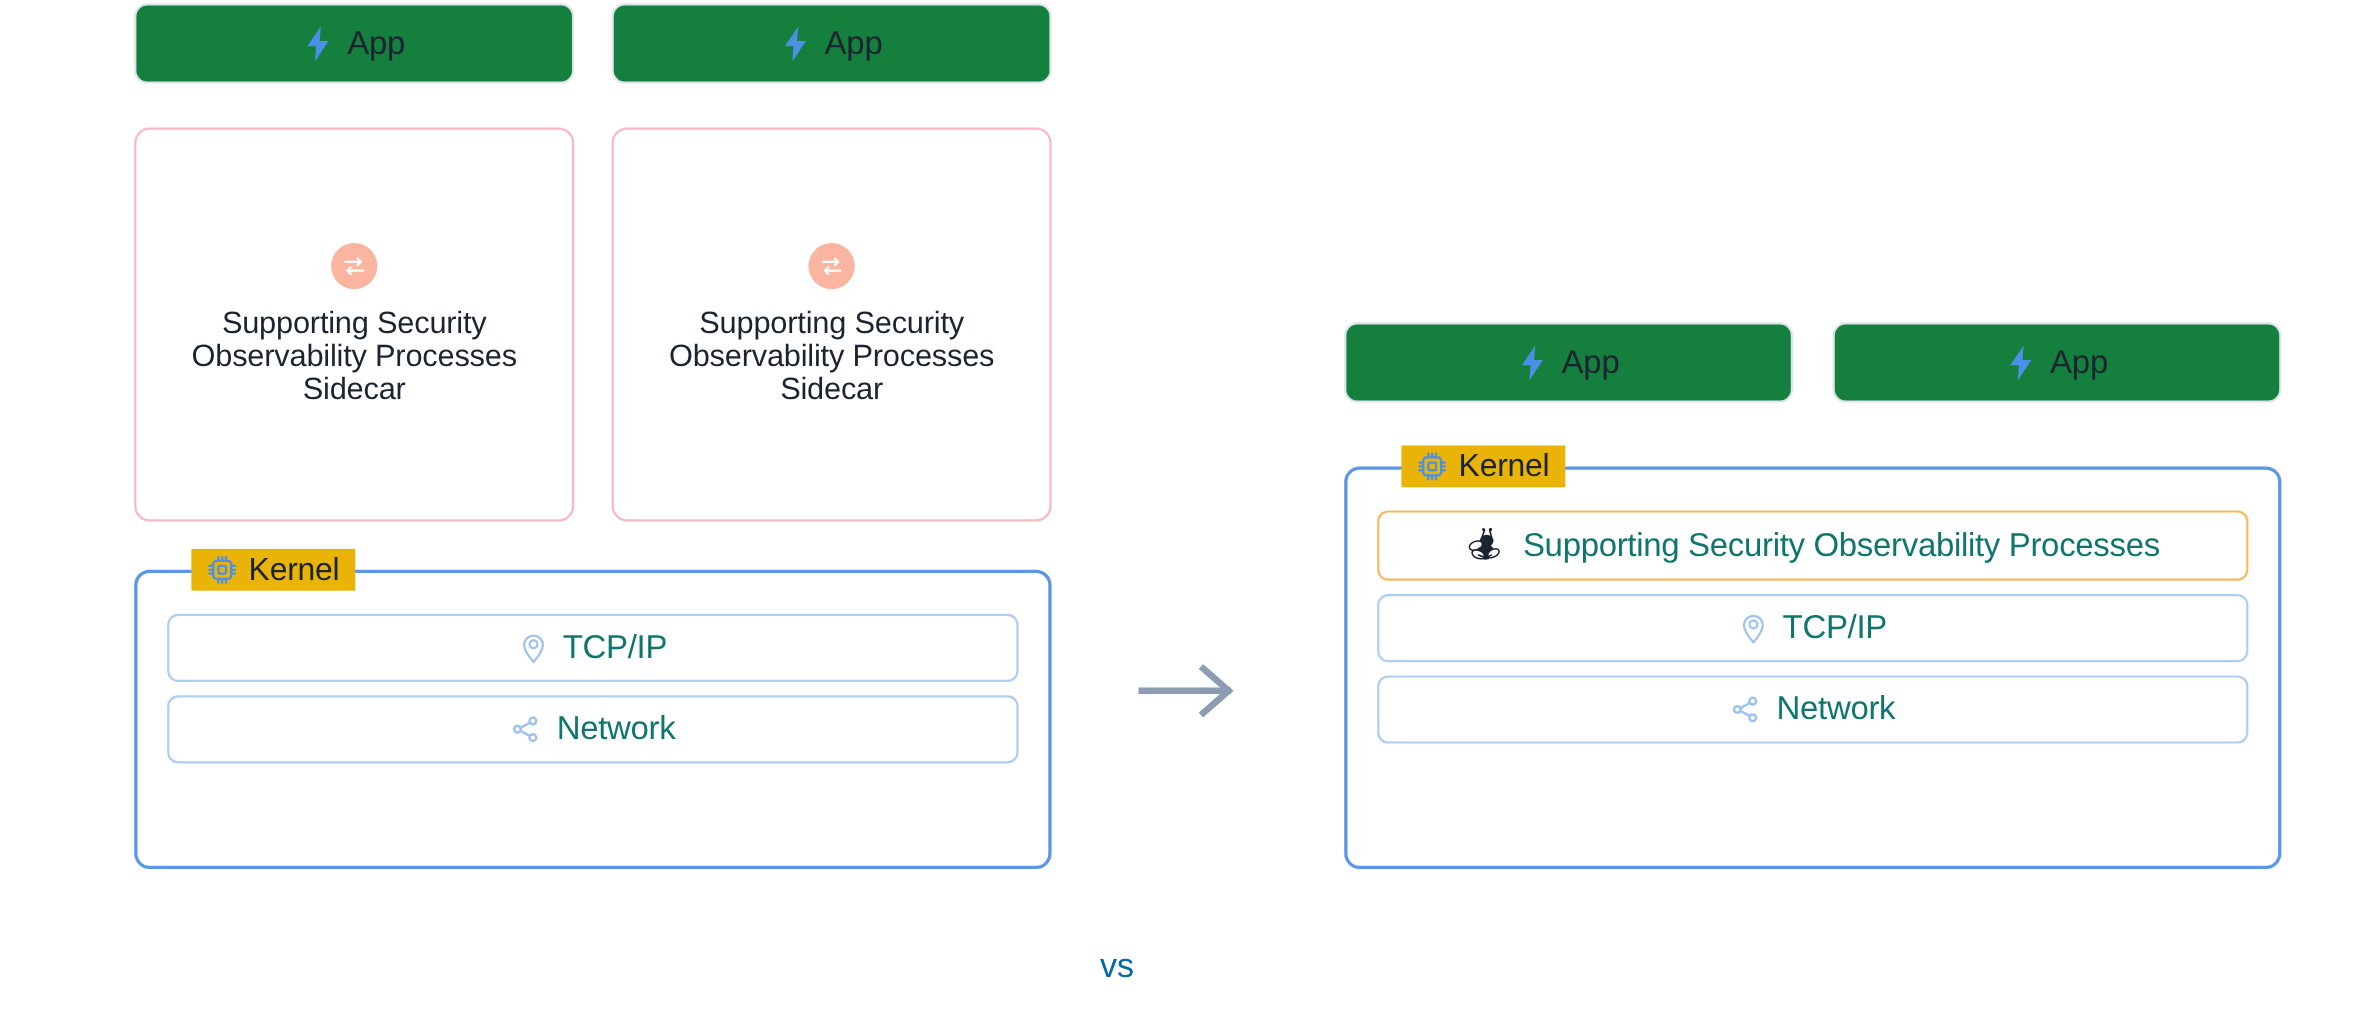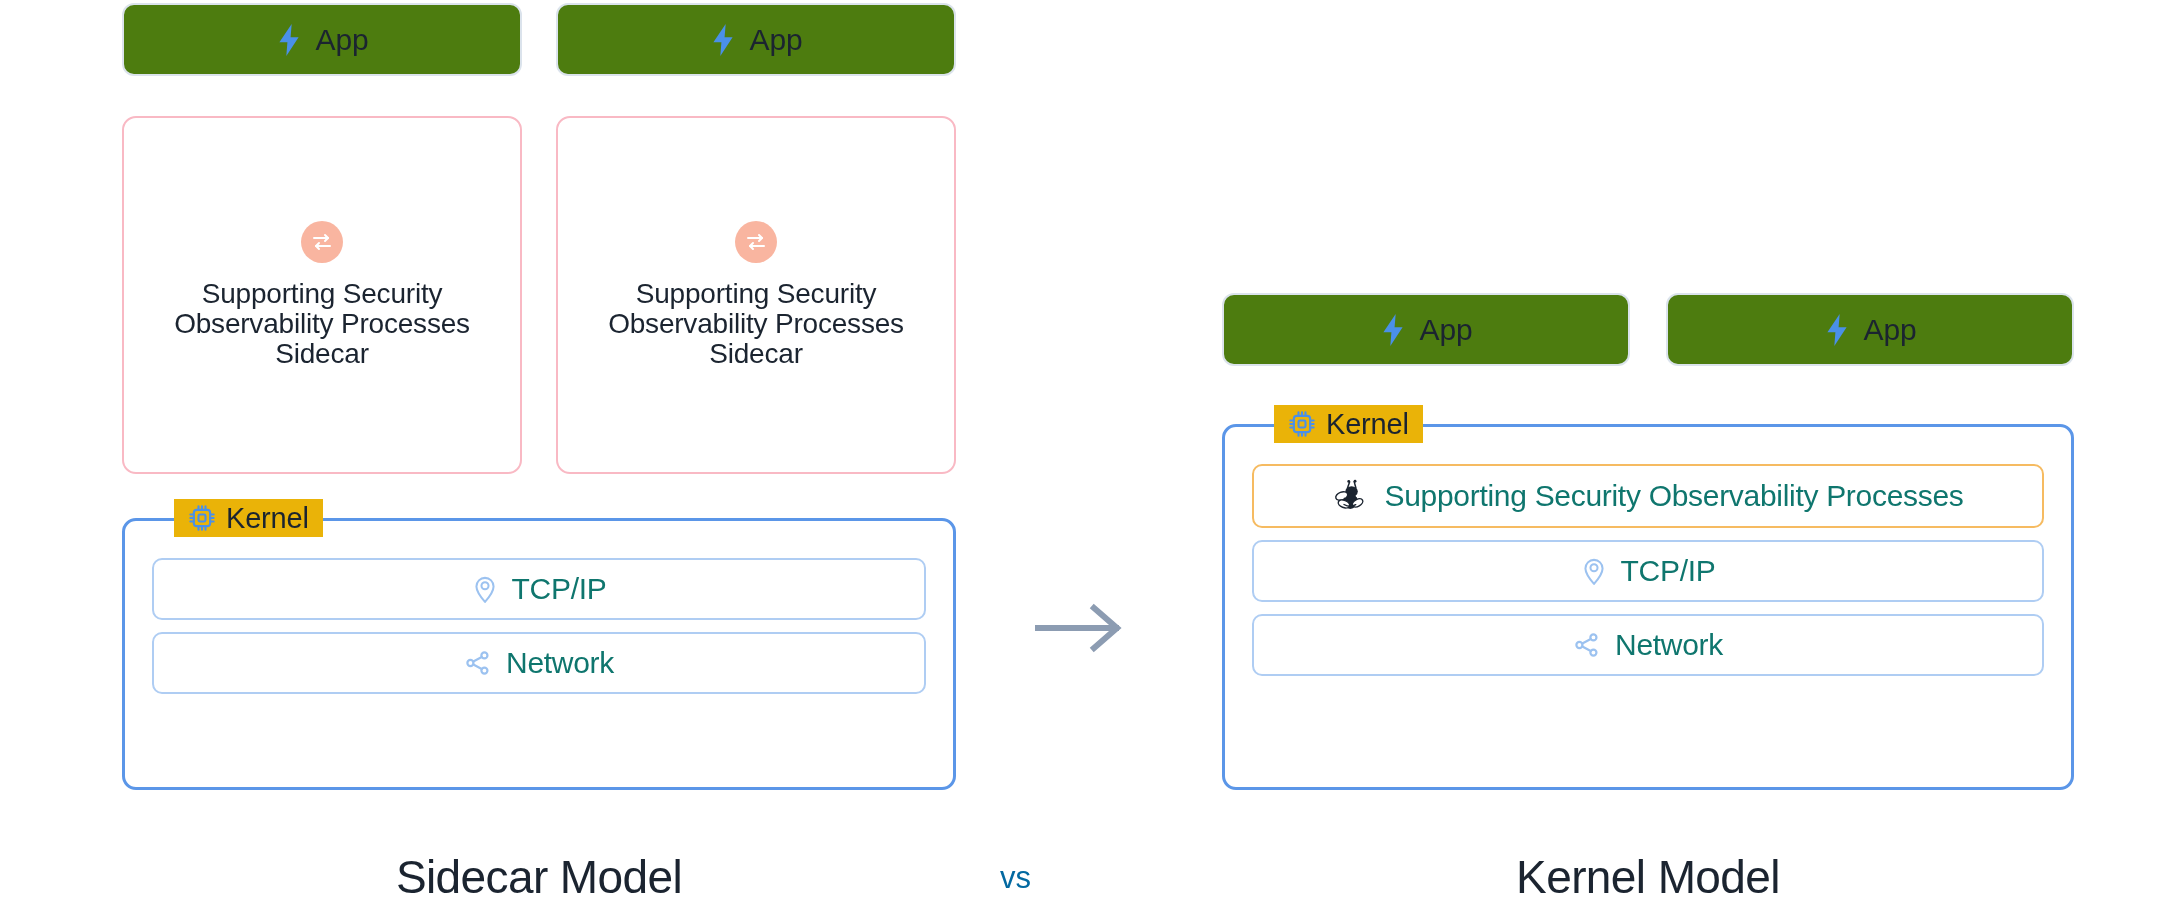--- a/index.html
+++ b/index.html
@@ -18,21 +18,21 @@
 
   .stage {
     position: absolute;
     inset: 0;
   }
 
   .app-box {
     position: absolute;
     border: 2px solid #dbe3ec;
     border-radius: 12px;
-    background: #4d7c0f;
+    background: #15803d;
     display: flex;
     align-items: center;
     justify-content: center;
     gap: 14px;
     box-sizing: border-box;
   }
   .app-label {
     font-size: 30px;
     color: #1b2430;
     letter-spacing: -0.2px;
@@ -232,21 +232,20 @@
             <circle cx="17.5" cy="18.5" r="2.6"></circle>
             <path d="M8 10.7 L15.2 6.9"></path>
             <path d="M8 13.3 L15.2 17.1"></path>
           </svg>
         </span>
         <span class="layer-label">Network</span>
       </div>
     </div>
   </div>
 
-  <div class="caption" style="left:122px; top:850px; width:834px;">Sidecar Model</div>
 
   <div class="arrow" style="left:1032px; top:600px;">
     <svg width="96" height="56" viewBox="0 0 96 56" fill="none" stroke="#8c9cb2" stroke-width="6" stroke-linecap="square" stroke-linejoin="miter">
       <path d="M6 28 H84"></path>
       <path d="M62 8 L85 28 L62 48"></path>
     </svg>
   </div>
 
   <div class="vs-caption" style="left:1000px; top:860px; width:160px;">vs</div>
 
@@ -322,15 +321,14 @@
             <circle cx="17.5" cy="18.5" r="2.6"></circle>
             <path d="M8 10.7 L15.2 6.9"></path>
             <path d="M8 13.3 L15.2 17.1"></path>
           </svg>
         </span>
         <span class="layer-label">Network</span>
       </div>
     </div>
   </div>
 
-  <div class="caption" style="left:1222px; top:850px; width:852px;">Kernel Model</div>
 
 </div>
 
 </body></html>

